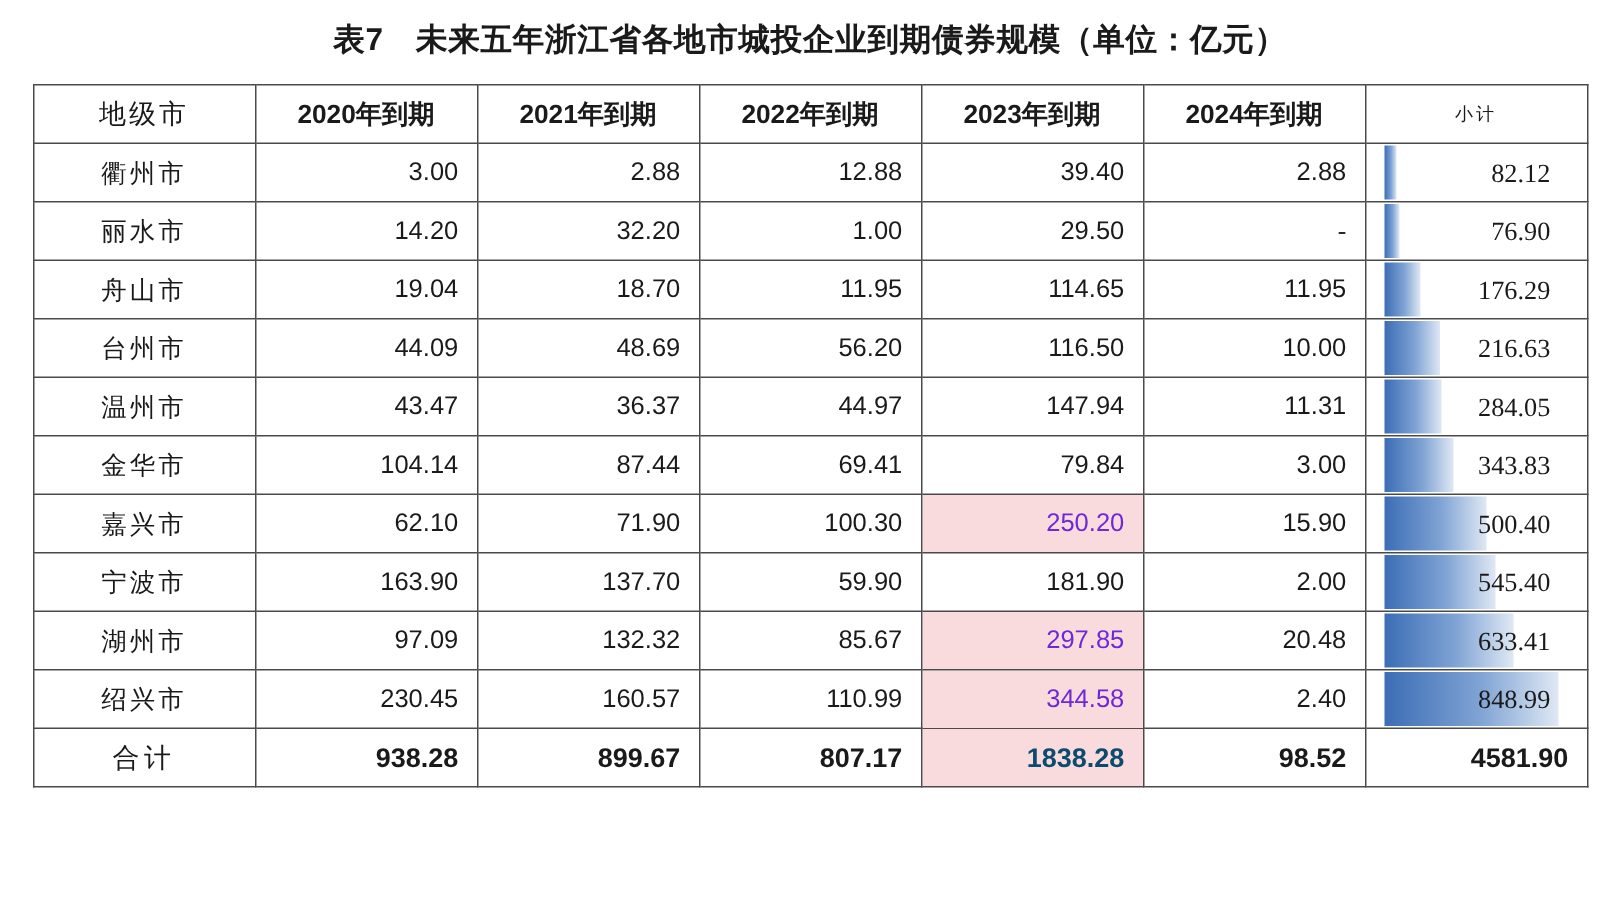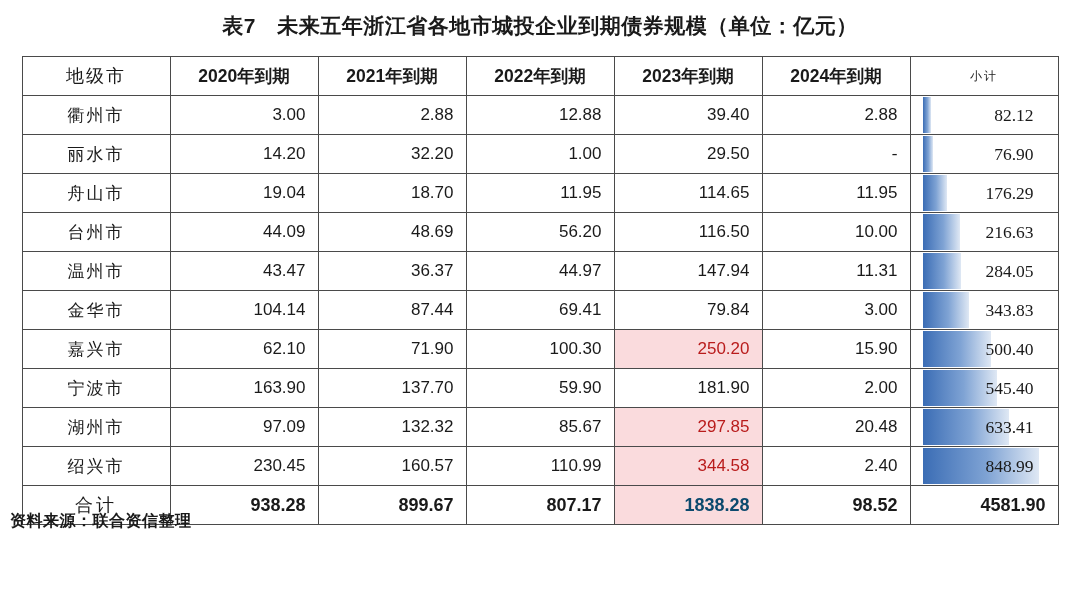--- a/index.html
+++ b/index.html
@@ -85,21 +85,21 @@
     font-size: 18px;
   }
   tr.total-row td.city {
     font-family: "Liberation Serif", "DejaVu Serif", serif;
     font-weight: normal;
     letter-spacing: 3px;
     text-align: center;
   }
   .hl {
     background-color: #fadbdd;
-    color: #b91c1c;
+    color: #6d28d9;
   }
   tr.total-row td.hl {
     color: #0c4a6e;
   }
   
   td.bar-cell {
     padding: 0;
   }
   .bar-wrap {
     position: relative;
@@ -307,15 +307,14 @@
           <td class="num">938.28</td>
           <td class="num">899.67</td>
           <td class="num">807.17</td>
           <td class="num hl">1838.28</td>
           <td class="num">98.52</td>
           <td class="num">4581.90</td>
         </tr>
       </tbody>
   </table>
 
-  <div class="source">资料来源：联合资信整理</div>
 
 </div>
 
 </body></html>

